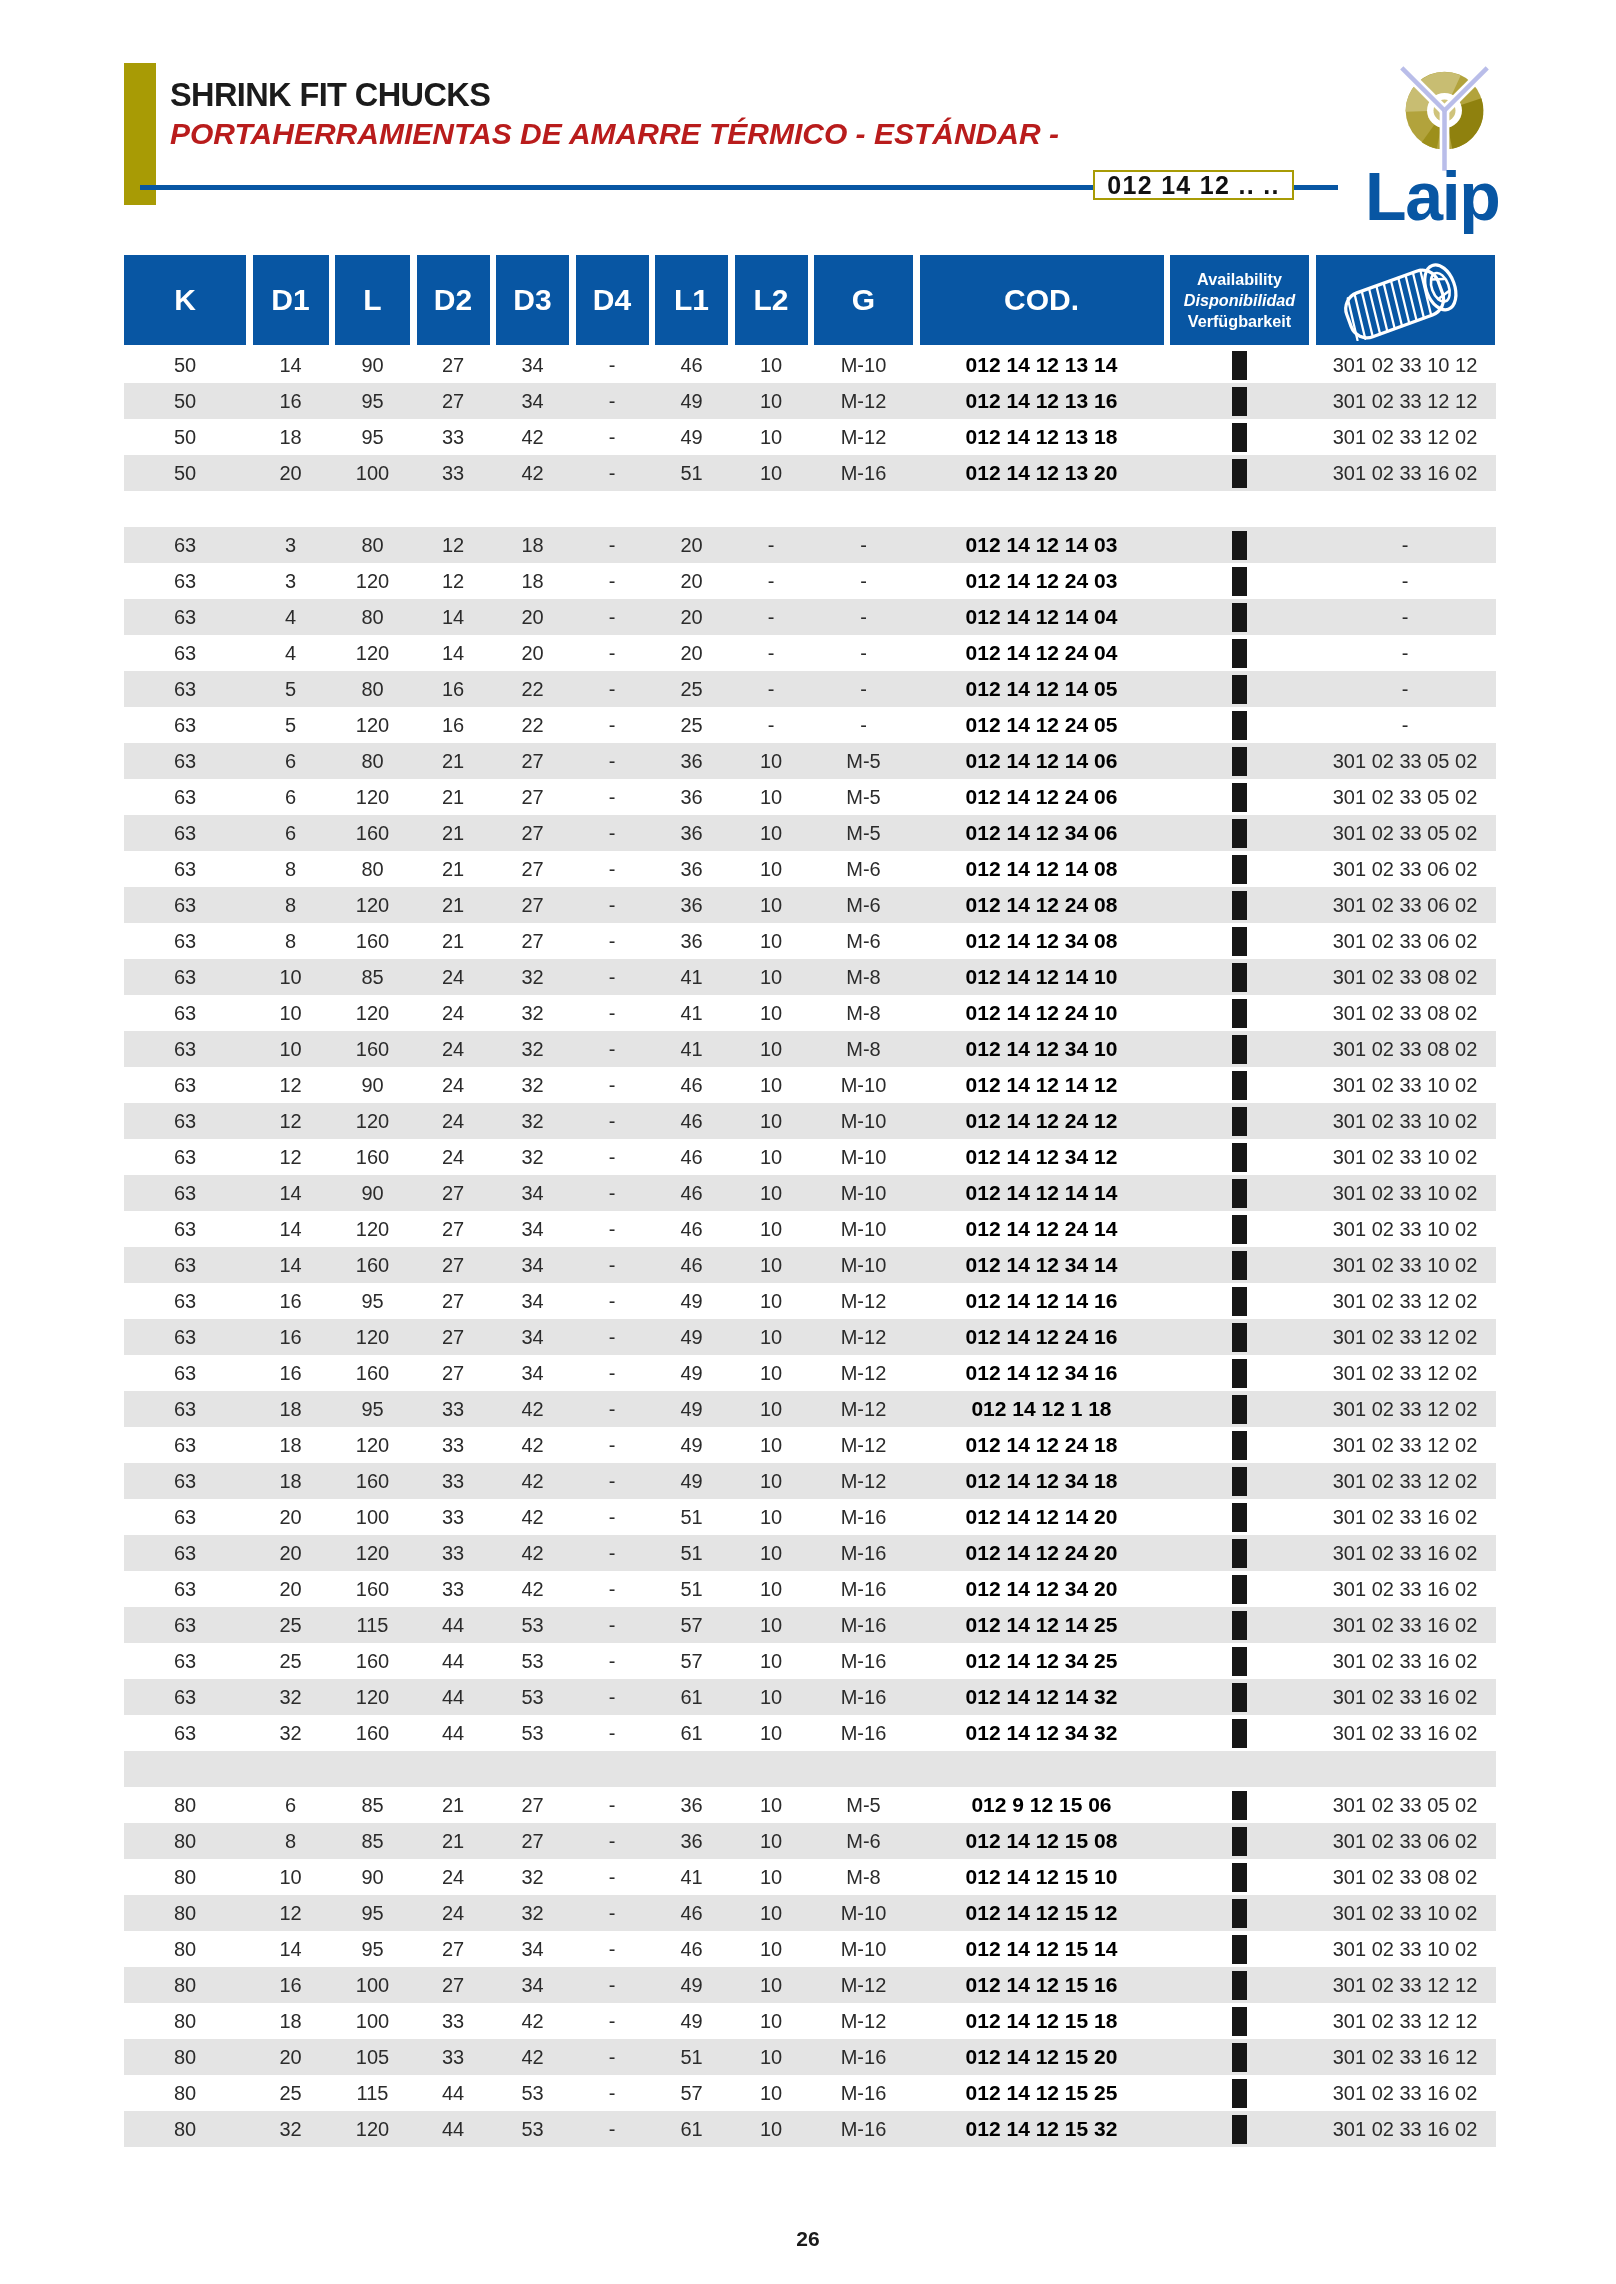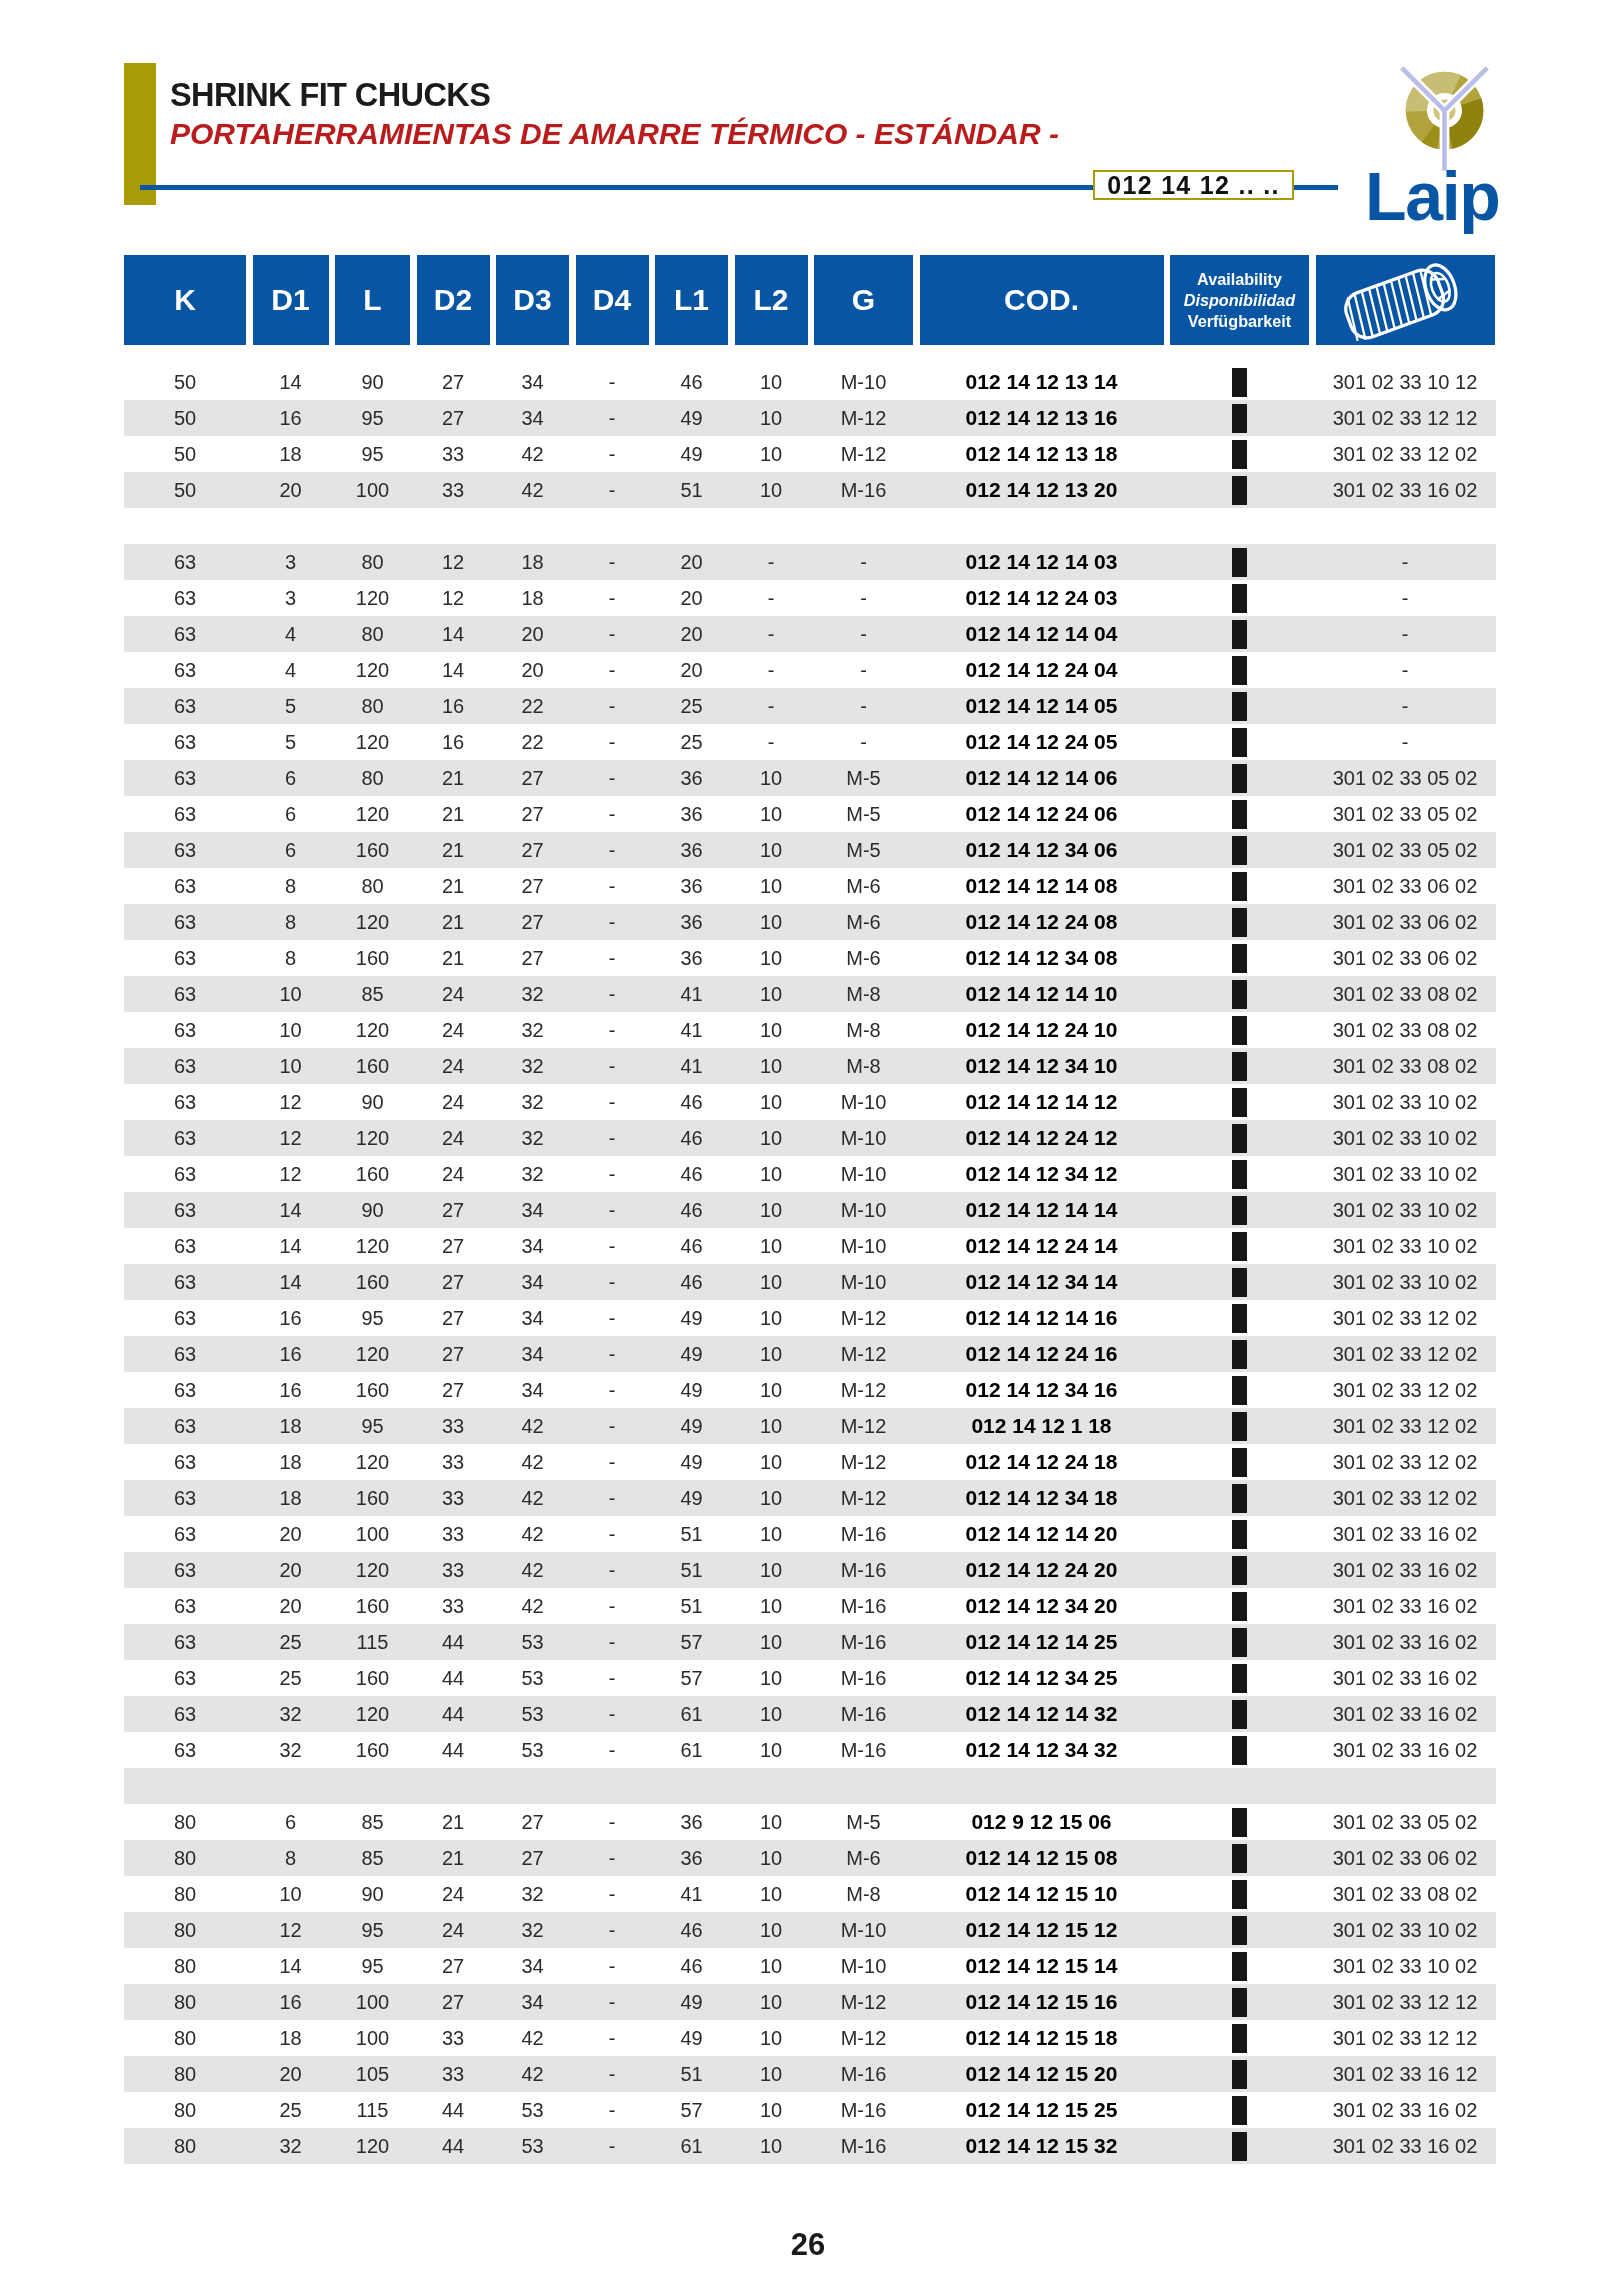--- a/index.html
+++ b/index.html
@@ -32,29 +32,29 @@
     grid-template-columns:122px 76px 75px 73px 73px 73px 73px 73px 99px 244px 139px 179px;
   }
   .thead{height:90px;}
   .th{
     background:#0856a3;color:#fff;display:flex;flex-direction:column;
     align-items:center;justify-content:center;height:90px;
     font-size:30px;font-weight:700;text-align:center;
   }
   .th-avail span{display:block;font-size:16.2px;line-height:21px;font-weight:700;}
   .th-avail .it{font-style:italic;}
-  .tbody{margin-top:19px;}
+  .tbody{margin-top:2px;}
   .trow{height:36px;align-items:center;text-align:center;font-size:20px;color:#2b2b2b;}
   .trow.gray{background:#e4e4e4;}
   .trow .cod{font-weight:700;color:#000;font-size:21px;white-space:nowrap;}
   .trow .code2{white-space:nowrap;}
   .avail-square{width:14.3px;height:29px;background:#161616;margin:0 auto;}
   
   .page-num{position:absolute;left:0;top:2227px;width:1616px;text-align:center;
-    font-size:31px;font-weight:700;color:#1b1b1b;}
+    font-size:21px;font-weight:700;color:#1b1b1b;}
 </style>
 </head>
 <body>
 
 <div class="gold-bar"></div>
 
 <div class="titles">
   <div class="title-main">SHRINK FIT CHUCKS</div>
   <div class="title-es">PORTAHERRAMIENTAS DE AMARRE TÉRMICO - ESTÁNDAR -</div>
 </div>

